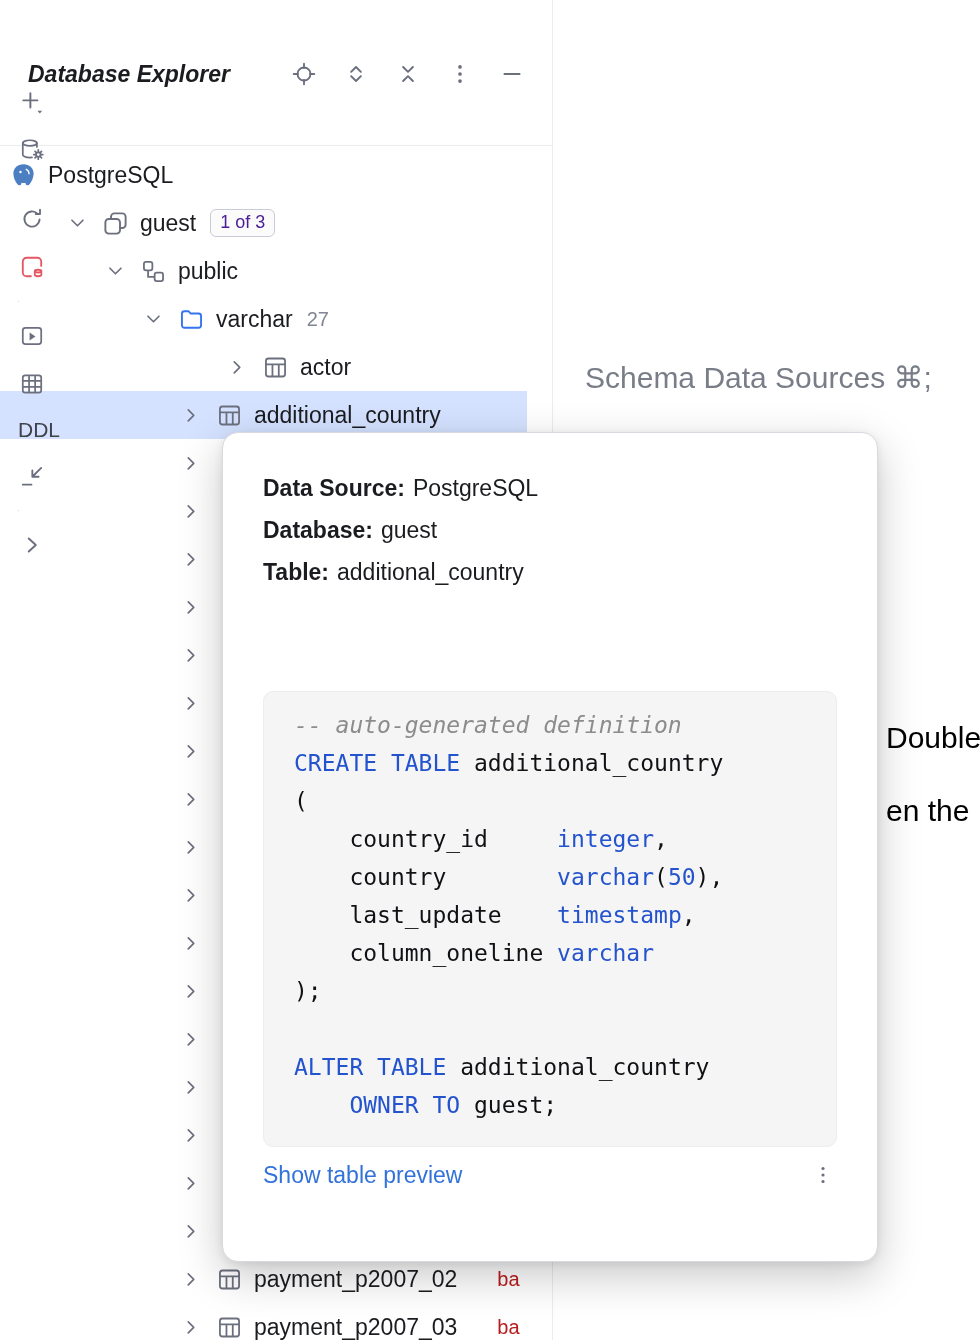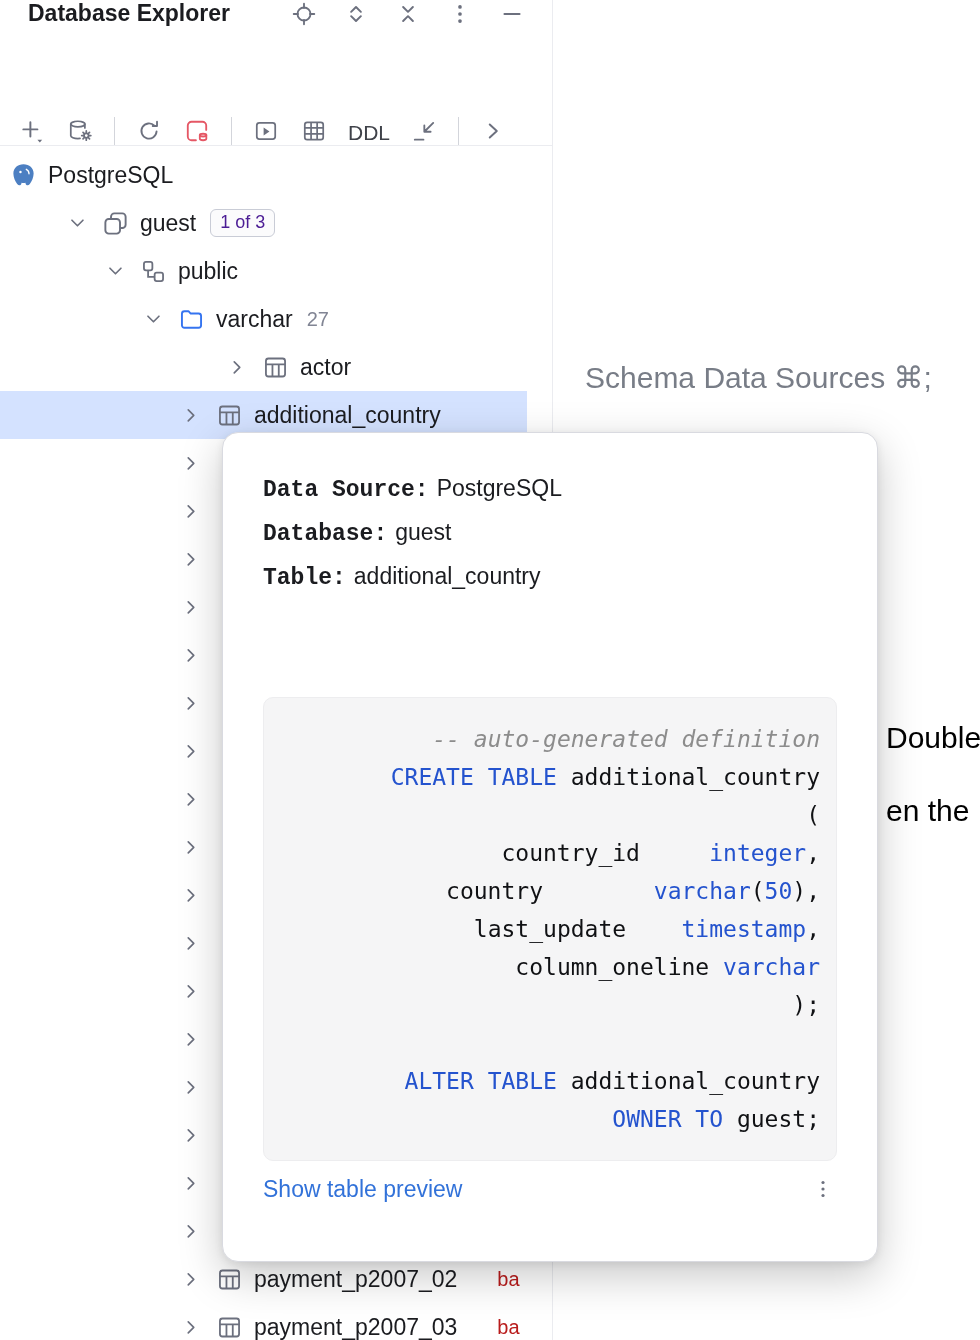--- a/index.html
+++ b/index.html
@@ -3,29 +3,29 @@
 <meta charset="utf-8">
 <style>
   * { margin:0; padding:0; box-sizing:border-box; }
   html,body { width:980px; height:1340px; overflow:hidden; background:#ffffff;
     font-family:"Liberation Sans", sans-serif; color:#1b1c20; }
   .app { position:relative; width:980px; height:1340px; }
 
   
   .left-panel { position:absolute; left:0; top:0; width:553px; height:1340px;
     background:#fff; border-right:1px solid #EBECF0; }
-  .panel-header { height:88px; display:flex; align-items:flex-start; padding:0 26px 0 28px; }
+  .panel-header { height:88px; display:flex; align-items:flex-end; padding:0 26px 0 28px;font-style:italic; }
   .panel-title { font-size:23px; font-weight:700; color:#1b1c20; white-space:nowrap; }
   .header-icons { margin-left:auto; display:flex; align-items:center; gap:24px; }
   .icon-btn { width:28px; height:28px; display:flex; align-items:center; justify-content:center;
     border-radius:6px; cursor:pointer; flex:0 0 auto; }
   .icon-btn svg { width:26px; height:26px; }
 
-  .toolbar { height:58px; display:flex; align-items:flex-end; padding:0 12px 0 18px;
-    border-bottom:1px solid #EBECF0; gap:20px; }
+  .toolbar { height:58px; display:flex; align-items:flex-start; padding:0 12px 0 18px;
+    border-bottom:1px solid #EBECF0; gap:20px;flex-direction:column; }
   .tb-sep { width:1px; height:28px; background:#D3D5DB; flex:0 0 1px; }
   .ddl-label { font-size:21px; color:#3f4249; cursor:pointer; }
 
   
   .tree { margin-top:5px; width:553px; }
   .row { height:48px; display:flex; align-items:center; font-size:23px; cursor:pointer; }
   .row.selected { background:#D4E2FF; border-right:26px solid transparent;
     background-clip:padding-box; border-radius:0 6px 6px 0; }
   .chev { width:26px; height:26px; flex:0 0 26px; display:flex; align-items:center;
     justify-content:center; margin-right:12px; }
@@ -45,24 +45,24 @@
   .frag { position:absolute; font-size:30px; color:#000000; white-space:nowrap; z-index:1; }
   .frag1 { left:886px; top:721px; }
   .frag2 { left:886px; top:794px; }
 
   
   .popup { position:absolute; left:222px; top:432px; width:656px; height:830px;
     background:#fff; border:1px solid #D9DAE0; border-radius:16px; z-index:5;
     box-shadow:0 14px 44px rgba(0,0,0,.22), 0 2px 8px rgba(0,0,0,.08);
     padding:34px 40px 0 40px; }
   .field-line { font-size:23px; line-height:42px; white-space:nowrap; }
-  .field-label { font-weight:700; margin-right:8px;font-family:Liberation Mono, monospace; }
+  .field-label { font-weight:700; margin-right:8px; }
   .code-block { margin-top:98px; background:#F5F5F6; border:1px solid #EDEDEF;
-    border-radius:10px; padding:22px 16px 22px 30px; white-space:pre;
-    font-family:"DejaVu Sans Mono","Liberation Mono",monospace; font-size:23px; overflow:hidden;text-align:right; }
+    border-radius:10px; padding:14px 16px 22px 30px; white-space:pre;
+    font-family:"DejaVu Sans Mono","Liberation Mono",monospace; font-size:23px; overflow:hidden; }
   .code-line { height:38px; line-height:38px; }
   .tok-plain { color:#101114; }
   .tok-kw { color:#2453CE; }
   .tok-num { color:#2453CE; }
   .tok-comment { color:#8C8C8C; font-style:italic; }
   .popup-footer { display:flex; align-items:center; justify-content:space-between; margin-top:14px; }
   .preview-link { font-size:23px; color:#3272D9; cursor:pointer; white-space:nowrap; }
   .popup-kebab { width:28px; height:28px; display:flex; align-items:center; justify-content:center; cursor:pointer; }
   .popup-kebab svg { width:24px; height:24px; }
 </style>

